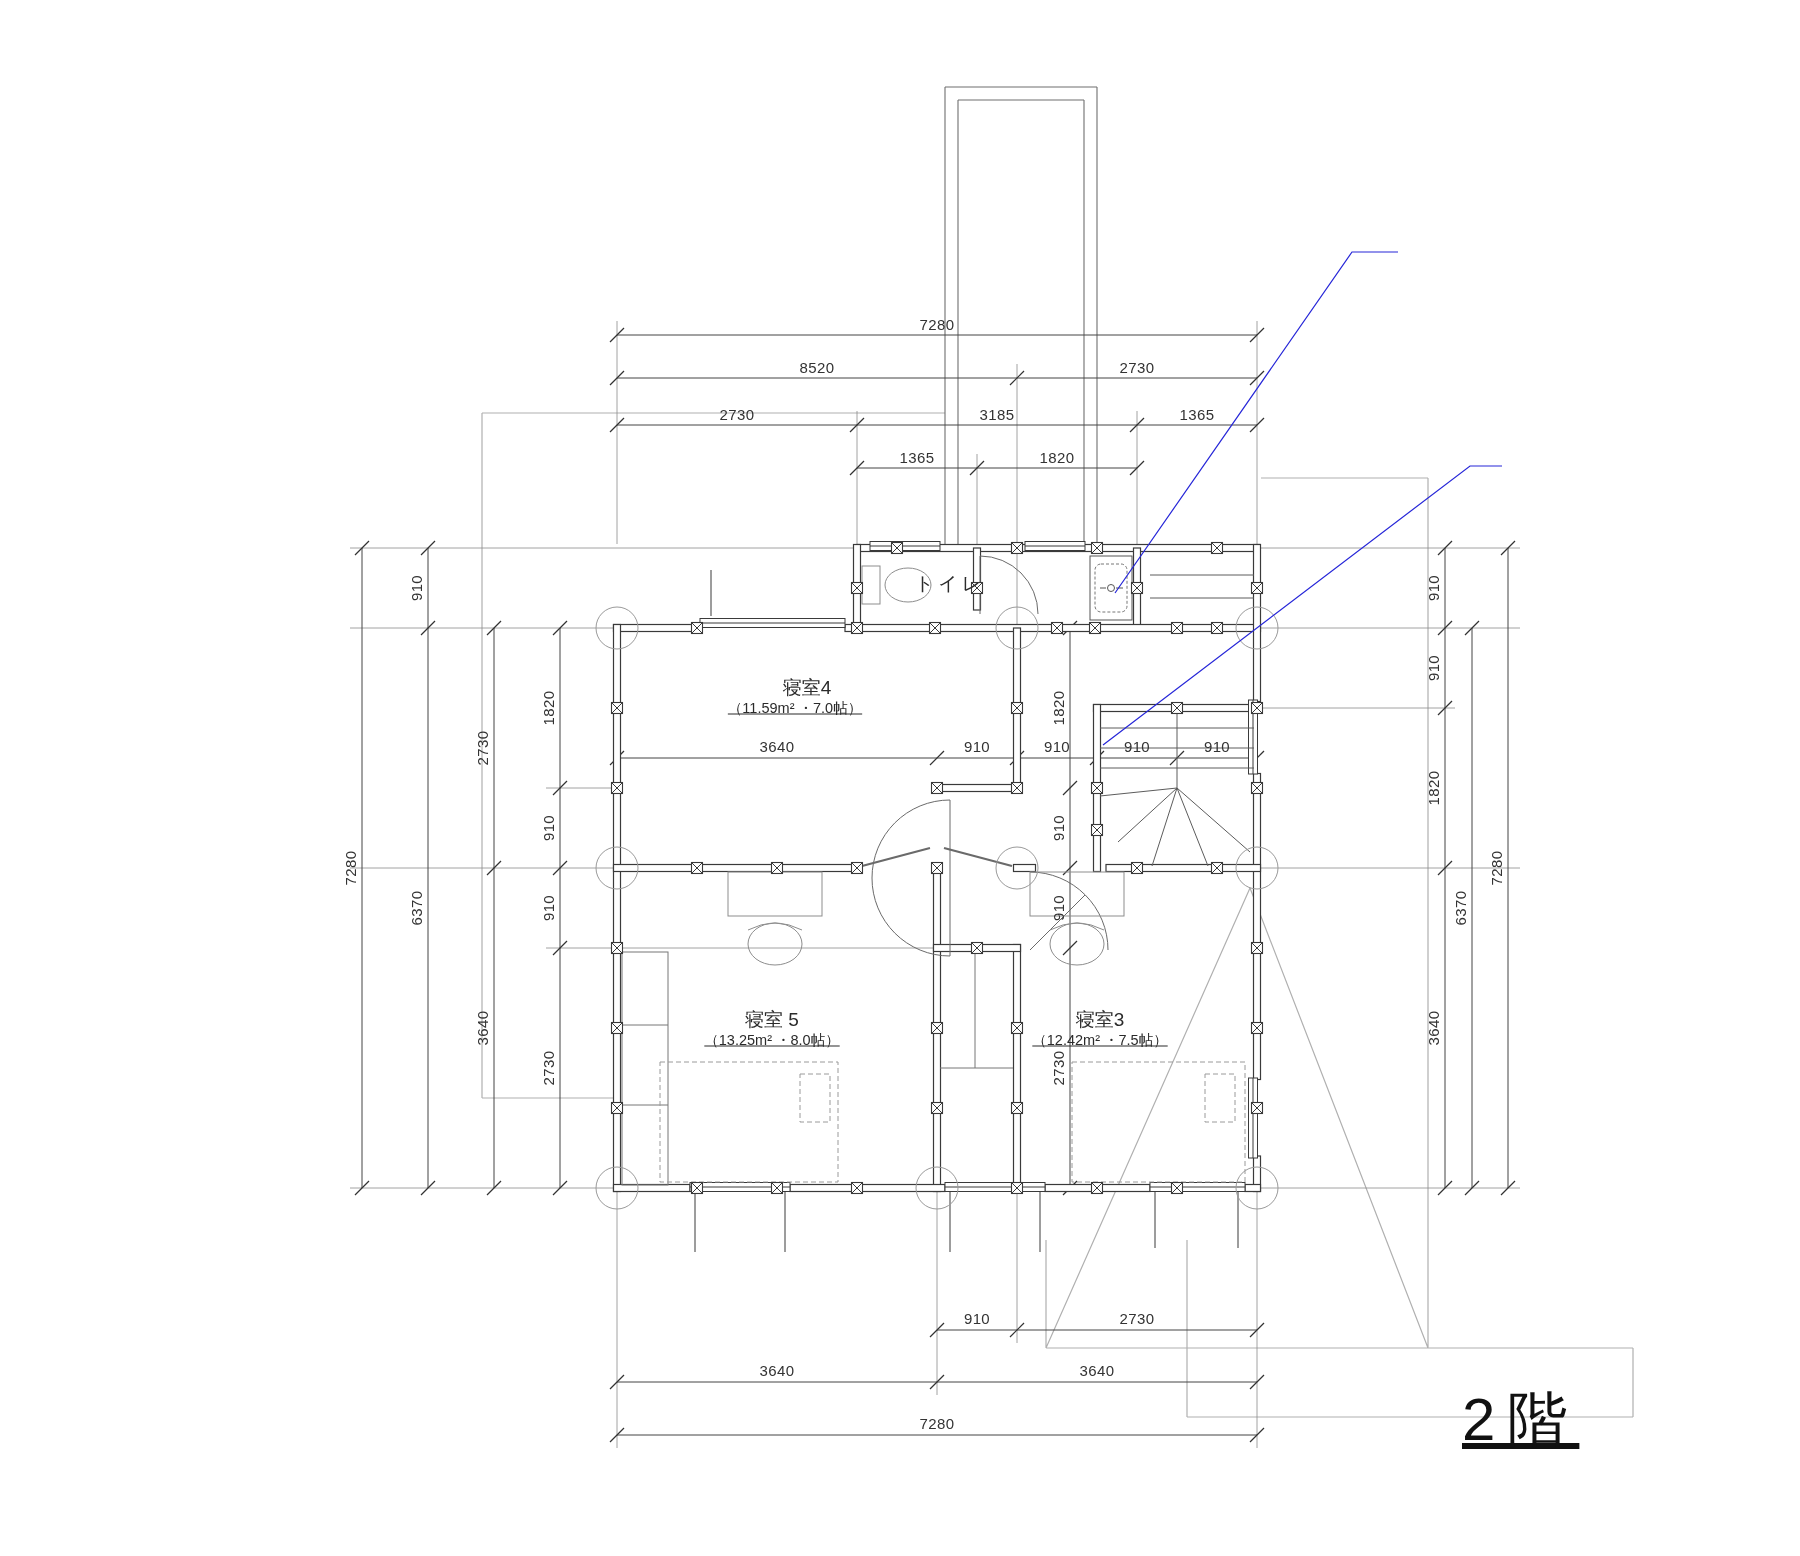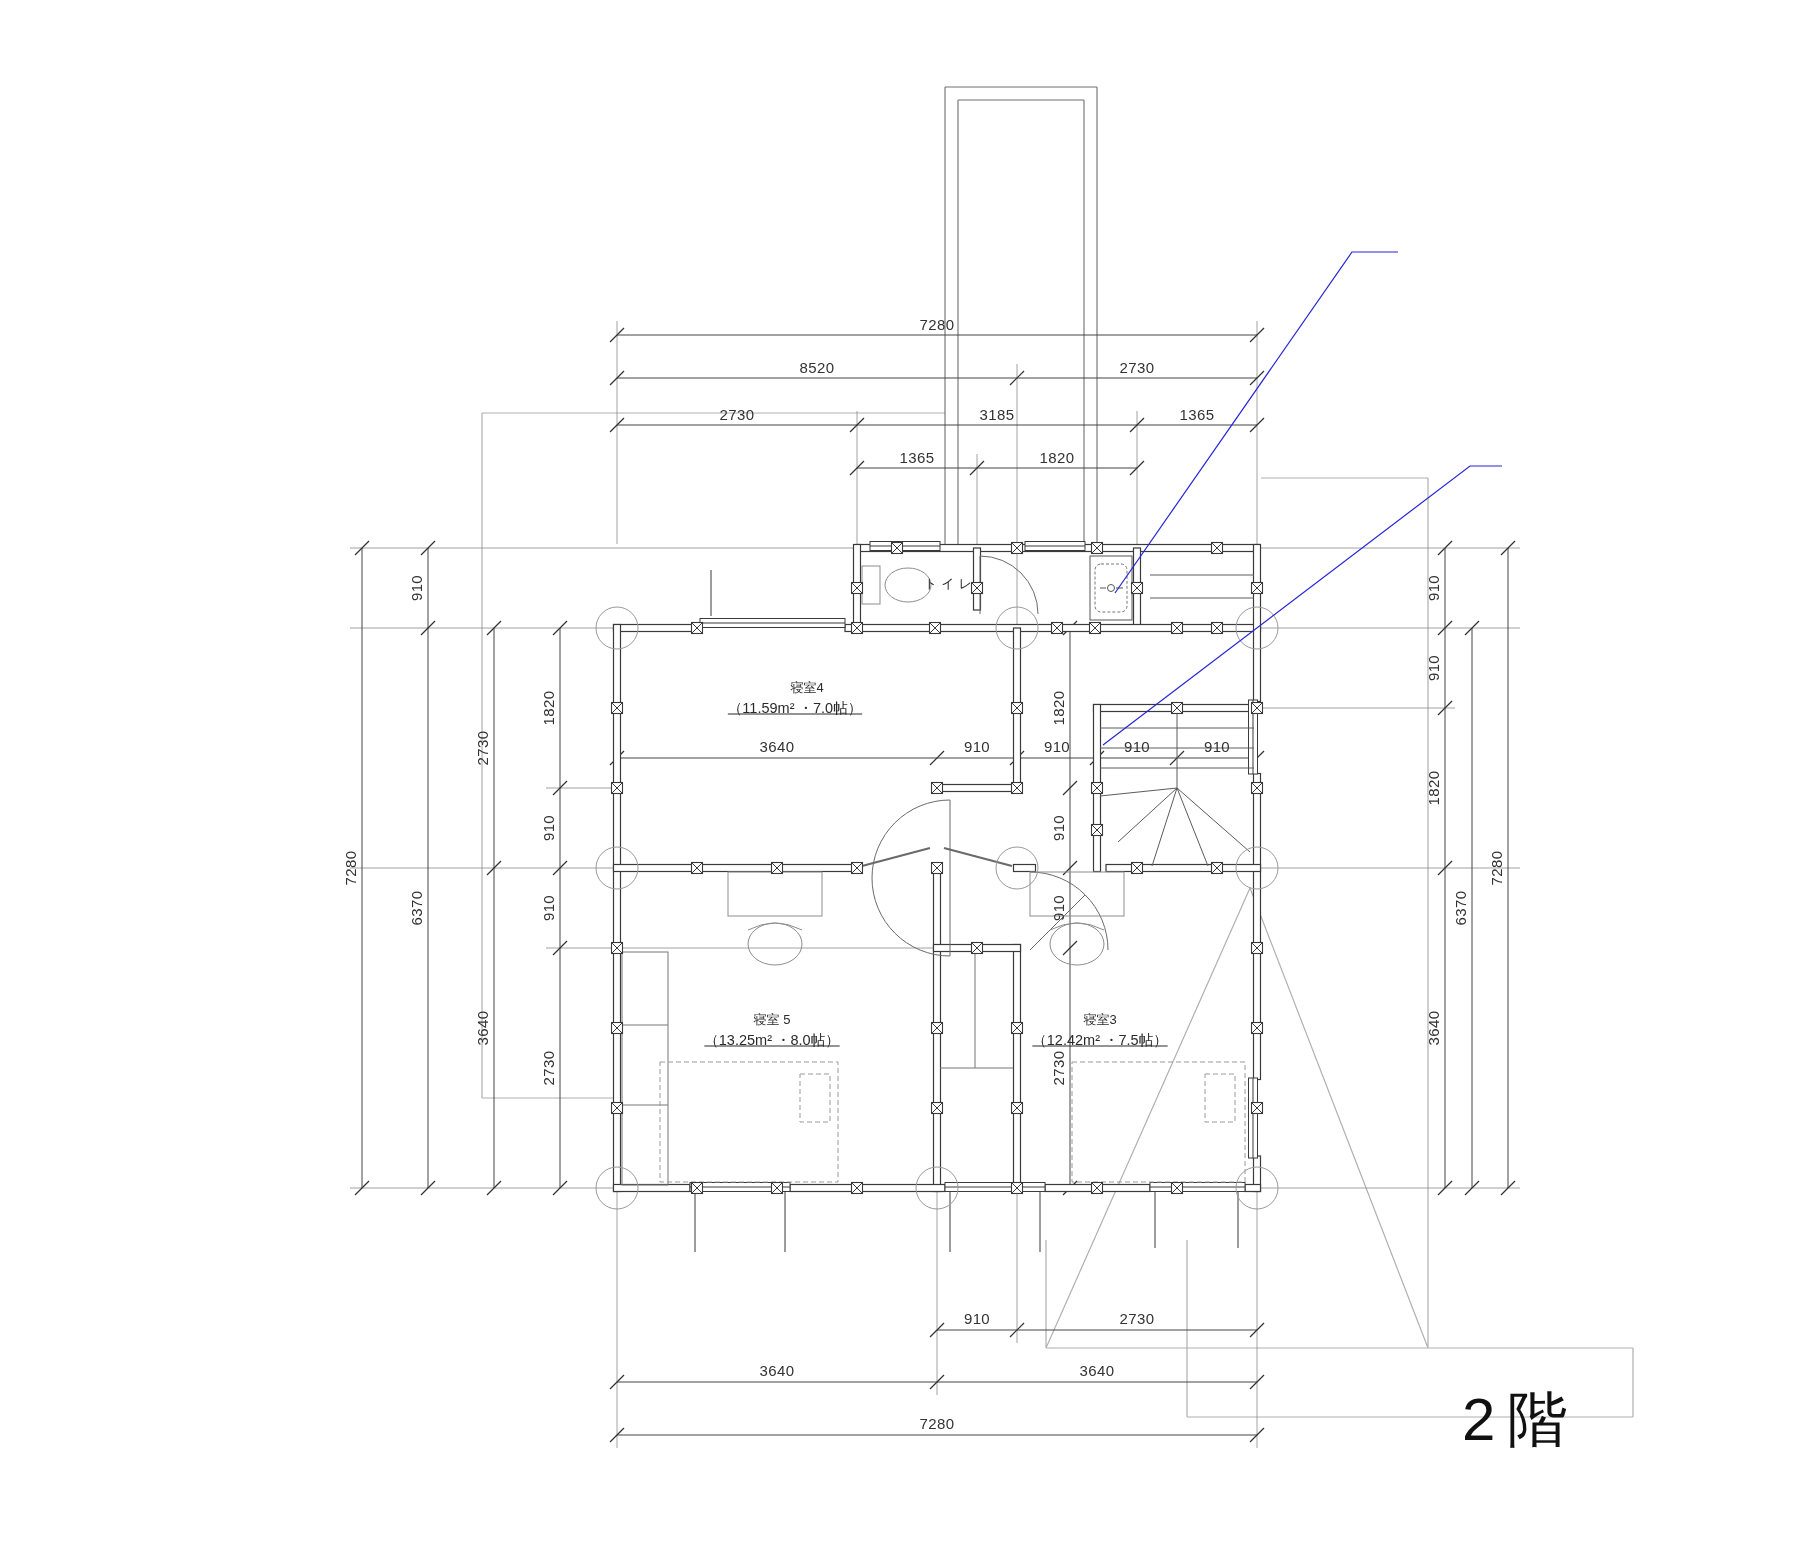--- a/index.html
+++ b/index.html
@@ -2,26 +2,26 @@
 <html><head>
 <meta charset="utf-8">
 <style>
   html,body{margin:0;padding:0;background:#fff;}
   .canvas{position:relative;width:1800px;height:1556px;background:#ffffff;
           font-family:"Liberation Sans","DejaVu Sans",sans-serif;overflow:hidden;}
   .canvas svg{position:absolute;left:0;top:0;}
   .t{position:absolute;transform:translate(-50%,-50%);font-size:15px;color:#333;
      white-space:nowrap;letter-spacing:.4px;}
   .rot{transform:translate(-50%,-50%) rotate(-90deg);}
-  .room-name{position:absolute;transform:translate(-50%,-50%);font-size:13px;color:#2b2b2b;white-space:nowrap;}
+  .room-name{position:absolute;transform:translate(-50%,-50%);font-size:19px;color:#2b2b2b;white-space:nowrap;}
   .room-detail{position:absolute;transform:translate(-50%,-50%);font-size:14.5px;color:#2b2b2b;white-space:nowrap;text-decoration:underline;}
   .toilet-label{letter-spacing:4px;}
   .note{position:absolute;color:#2626d8;font-size:17px;line-height:21px;
         white-space:pre-line;text-align:left;}
-  .title{position:absolute;font-size:60px;color:#111;letter-spacing:12px;white-space:nowrap;}
+  .title{position:absolute;font-size:60px;color:#111;letter-spacing:12px;white-space:nowrap;text-decoration:underline;}
 </style>
 </head>
 <body>
 
 <div class="canvas">
 
 <svg width="1800" height="1556" viewBox="0 0 1800 1556">
   <defs>
     <g id="xm">
       <rect x="-5.5" y="-5.5" width="11" height="11" fill="#fff" stroke="#3a3a3a" stroke-width="1.1"></rect>

